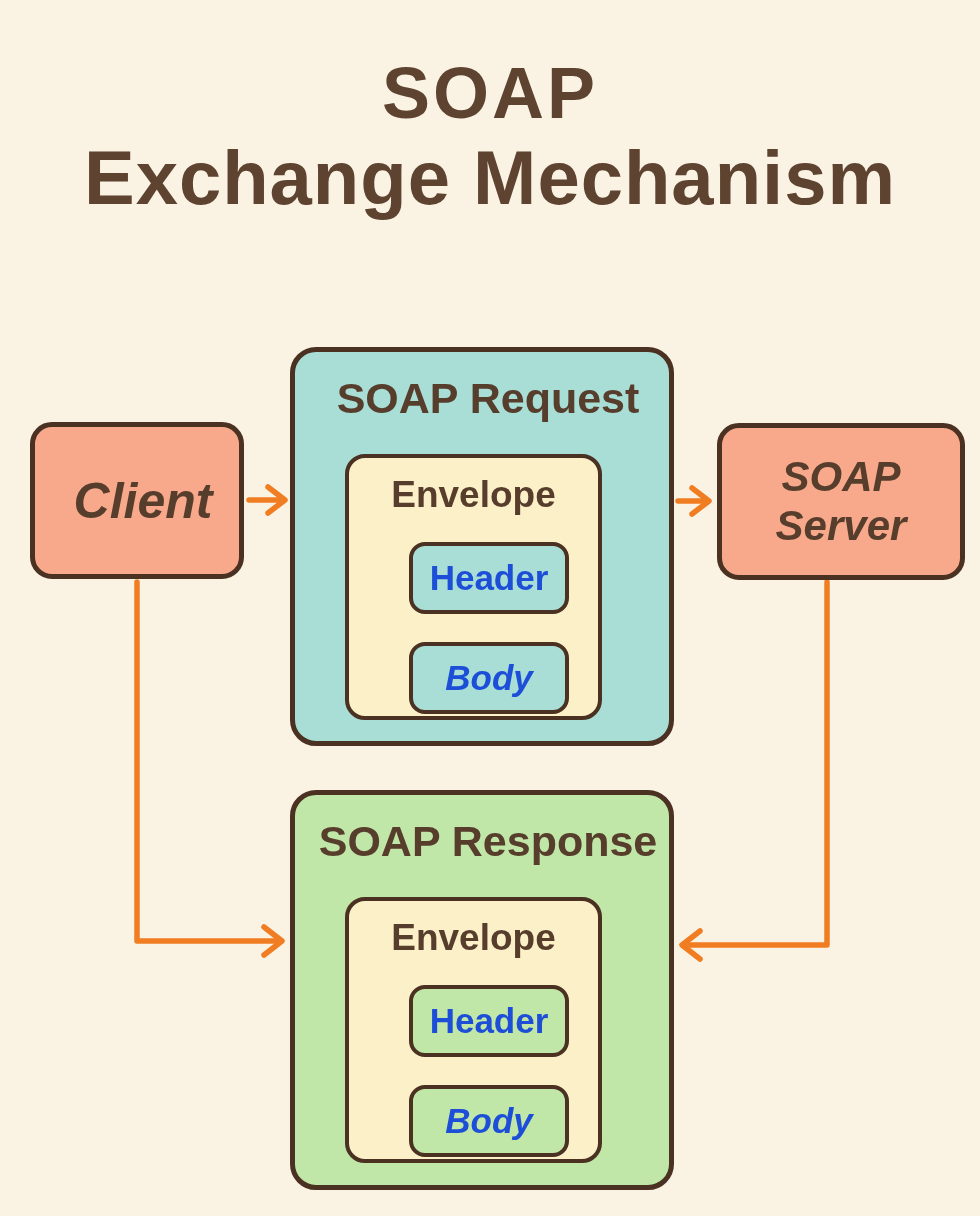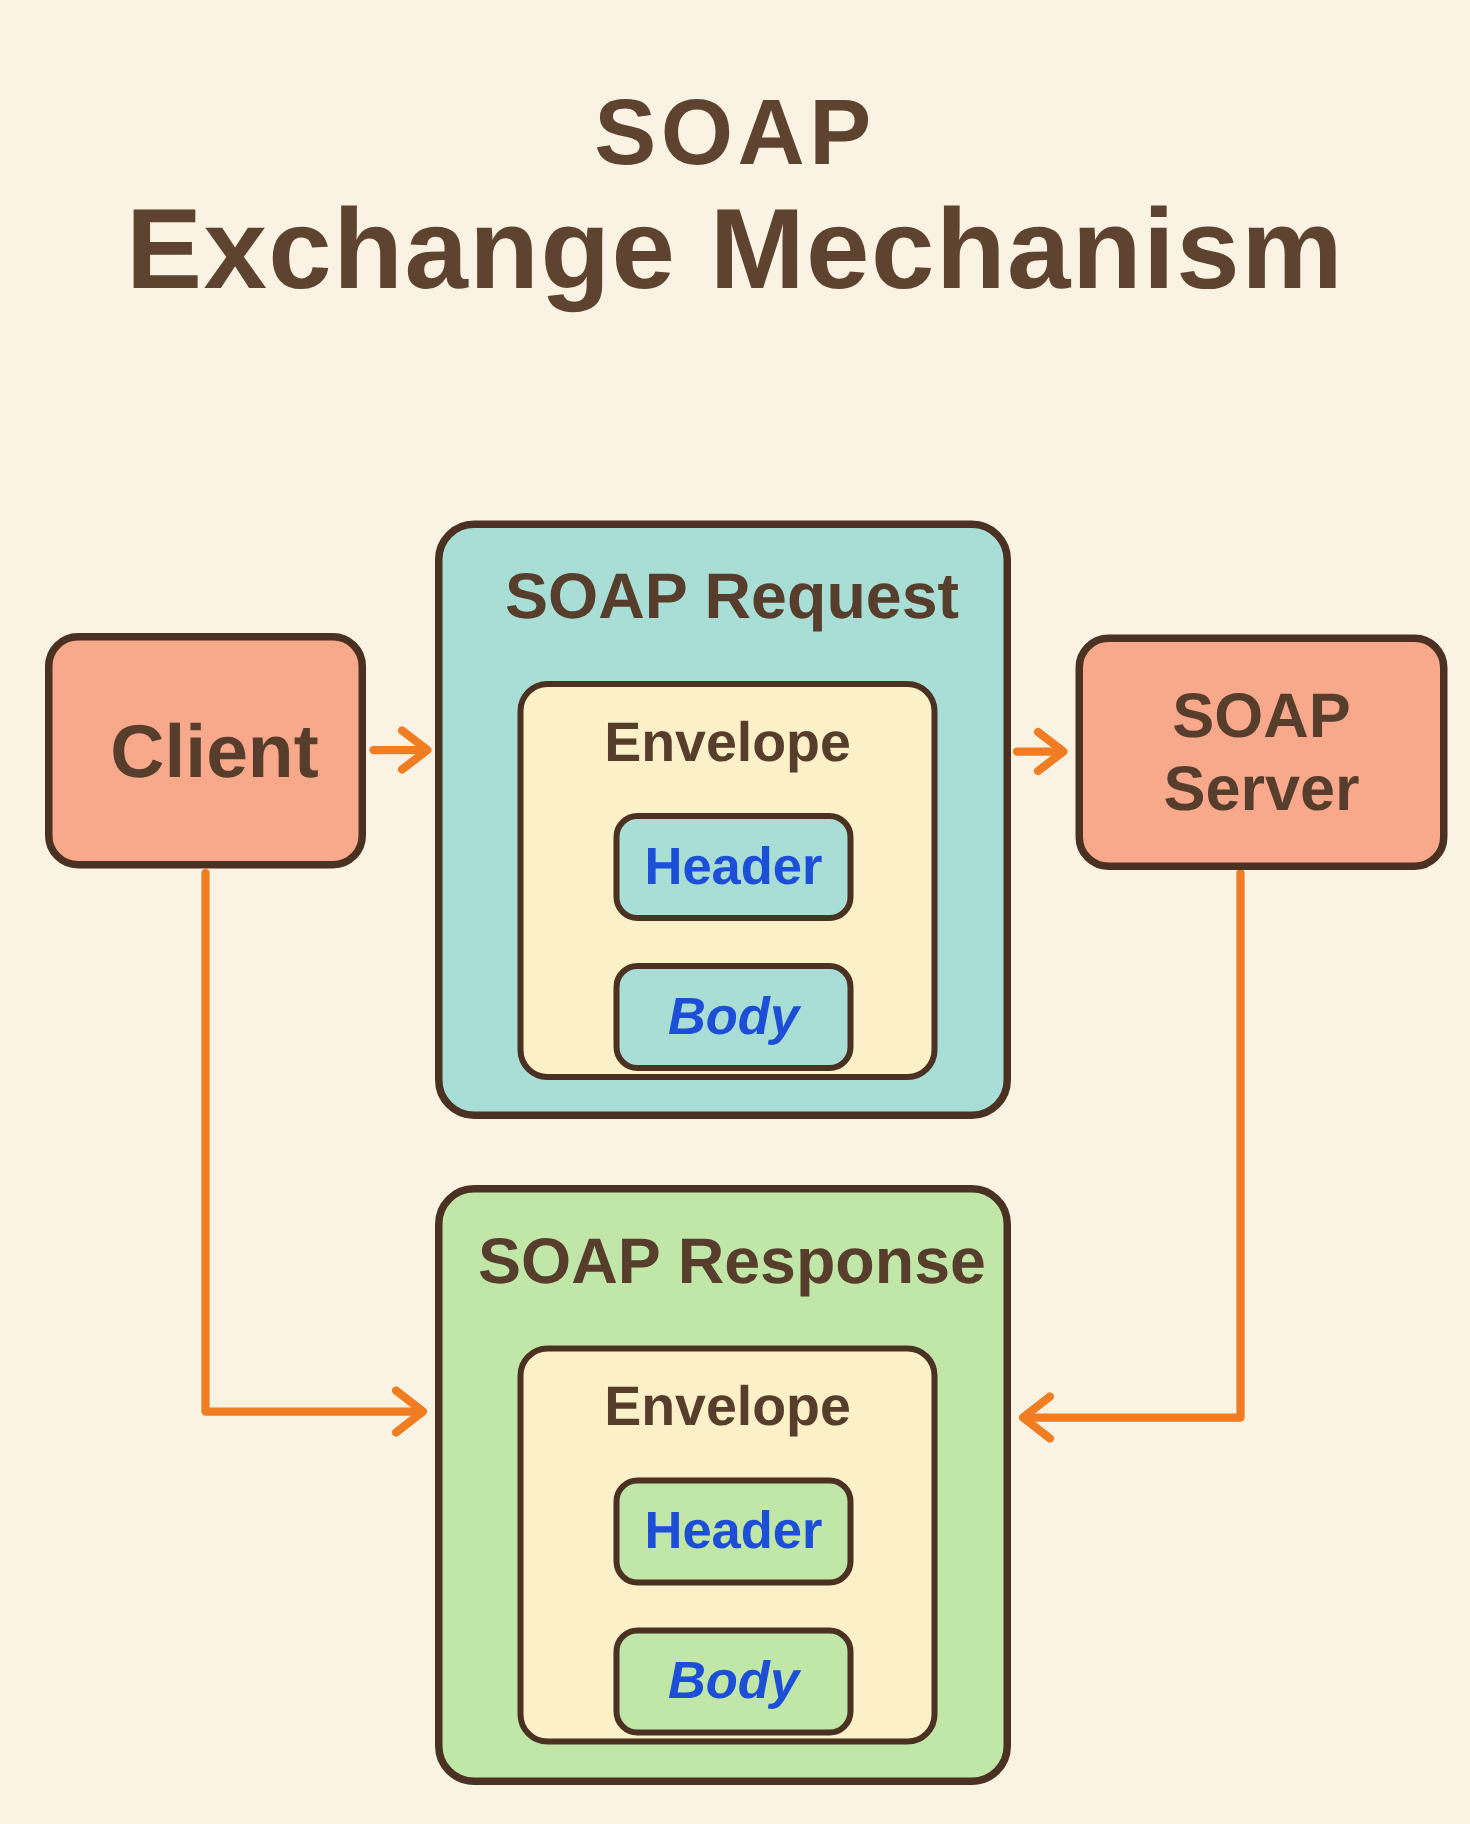--- a/index.html
+++ b/index.html
@@ -8,59 +8,59 @@
     background: #faf2e3;
     font-family: "Liberation Sans", "DejaVu Sans", sans-serif;
     position: relative;
     overflow: hidden;
   }
   .canvas { position: absolute; inset: 0; }
 
   
   .header-block { position: absolute; top: 56px; left: 0; width: 100%; text-align: center; }
   .title-line1 {
-    font-size: 62px; font-weight: 700; color: #5e4330;
+    font-size: 72px; font-weight: 700; color: #5e4330;
     letter-spacing: 3px; line-height: 1.05;
   }
   .title-line2 {
     font-size: 76px; font-weight: 700; color: #5e4330;
     letter-spacing: 1px; line-height: 1.1; margin-top: 4px;
   }
 
   
   svg.arrows { position: absolute; left: 0; top: 0; pointer-events: none; }
   .arrow-path { stroke: #f07d22; stroke-width: 5.5; fill: none; stroke-linecap: round; stroke-linejoin: round; }
 
   
   .box {
     position: absolute; box-sizing: border-box;
     border: 5px solid #4a3121; border-radius: 22px;
     display: flex; align-items: center; justify-content: center;
     text-align: center; color: #573d2c; font-weight: 700; padding-left: 12px;
   }
-  .salmon { background: #f8a98b; }
+  .salmon { background: #f8a98b; font-style: italic; }
   .teal   { background: #a8ded6; }
   .green  { background: #c0e7a8; }
 
   .node-client { left: 30px; top: 422px; width: 214px; height: 157px; font-size: 50px; }
   .node-server { left: 717px; top: 423px; width: 248px; height: 157px; font-size: 42px; line-height: 1.15; padding: 0 18px; }
 
   .node-big {
     display: block; border-radius: 26px;
   }
   .node-request  { left: 290px; top: 347px; width: 384px; height: 399px; }
   .node-response { left: 290px; top: 790px; width: 384px; height: 400px; }
   .node-big-title {
     margin-top: 22px; text-align: center;
     font-size: 43px; font-weight: 700; color: #573d2c;
   }
 
   .envelope {
     position: absolute; box-sizing: border-box;
-    left: 50px; top: 102px; width: 280px; height: 266px;
+    left: 50px; top: 102px; width: 257px; height: 266px;
     background: #fbf0c8; border: 4px solid #4a3121; border-radius: 20px;
   }
   .envelope-label {
     margin-top: 16px; text-align: center;
     font-size: 37px; font-weight: 700; color: #573d2c;
   }
   .inner-box {
     position: absolute; box-sizing: border-box;
     left: 60px; width: 160px; height: 72px;
     border: 4px solid #4a3121; border-radius: 16px;

